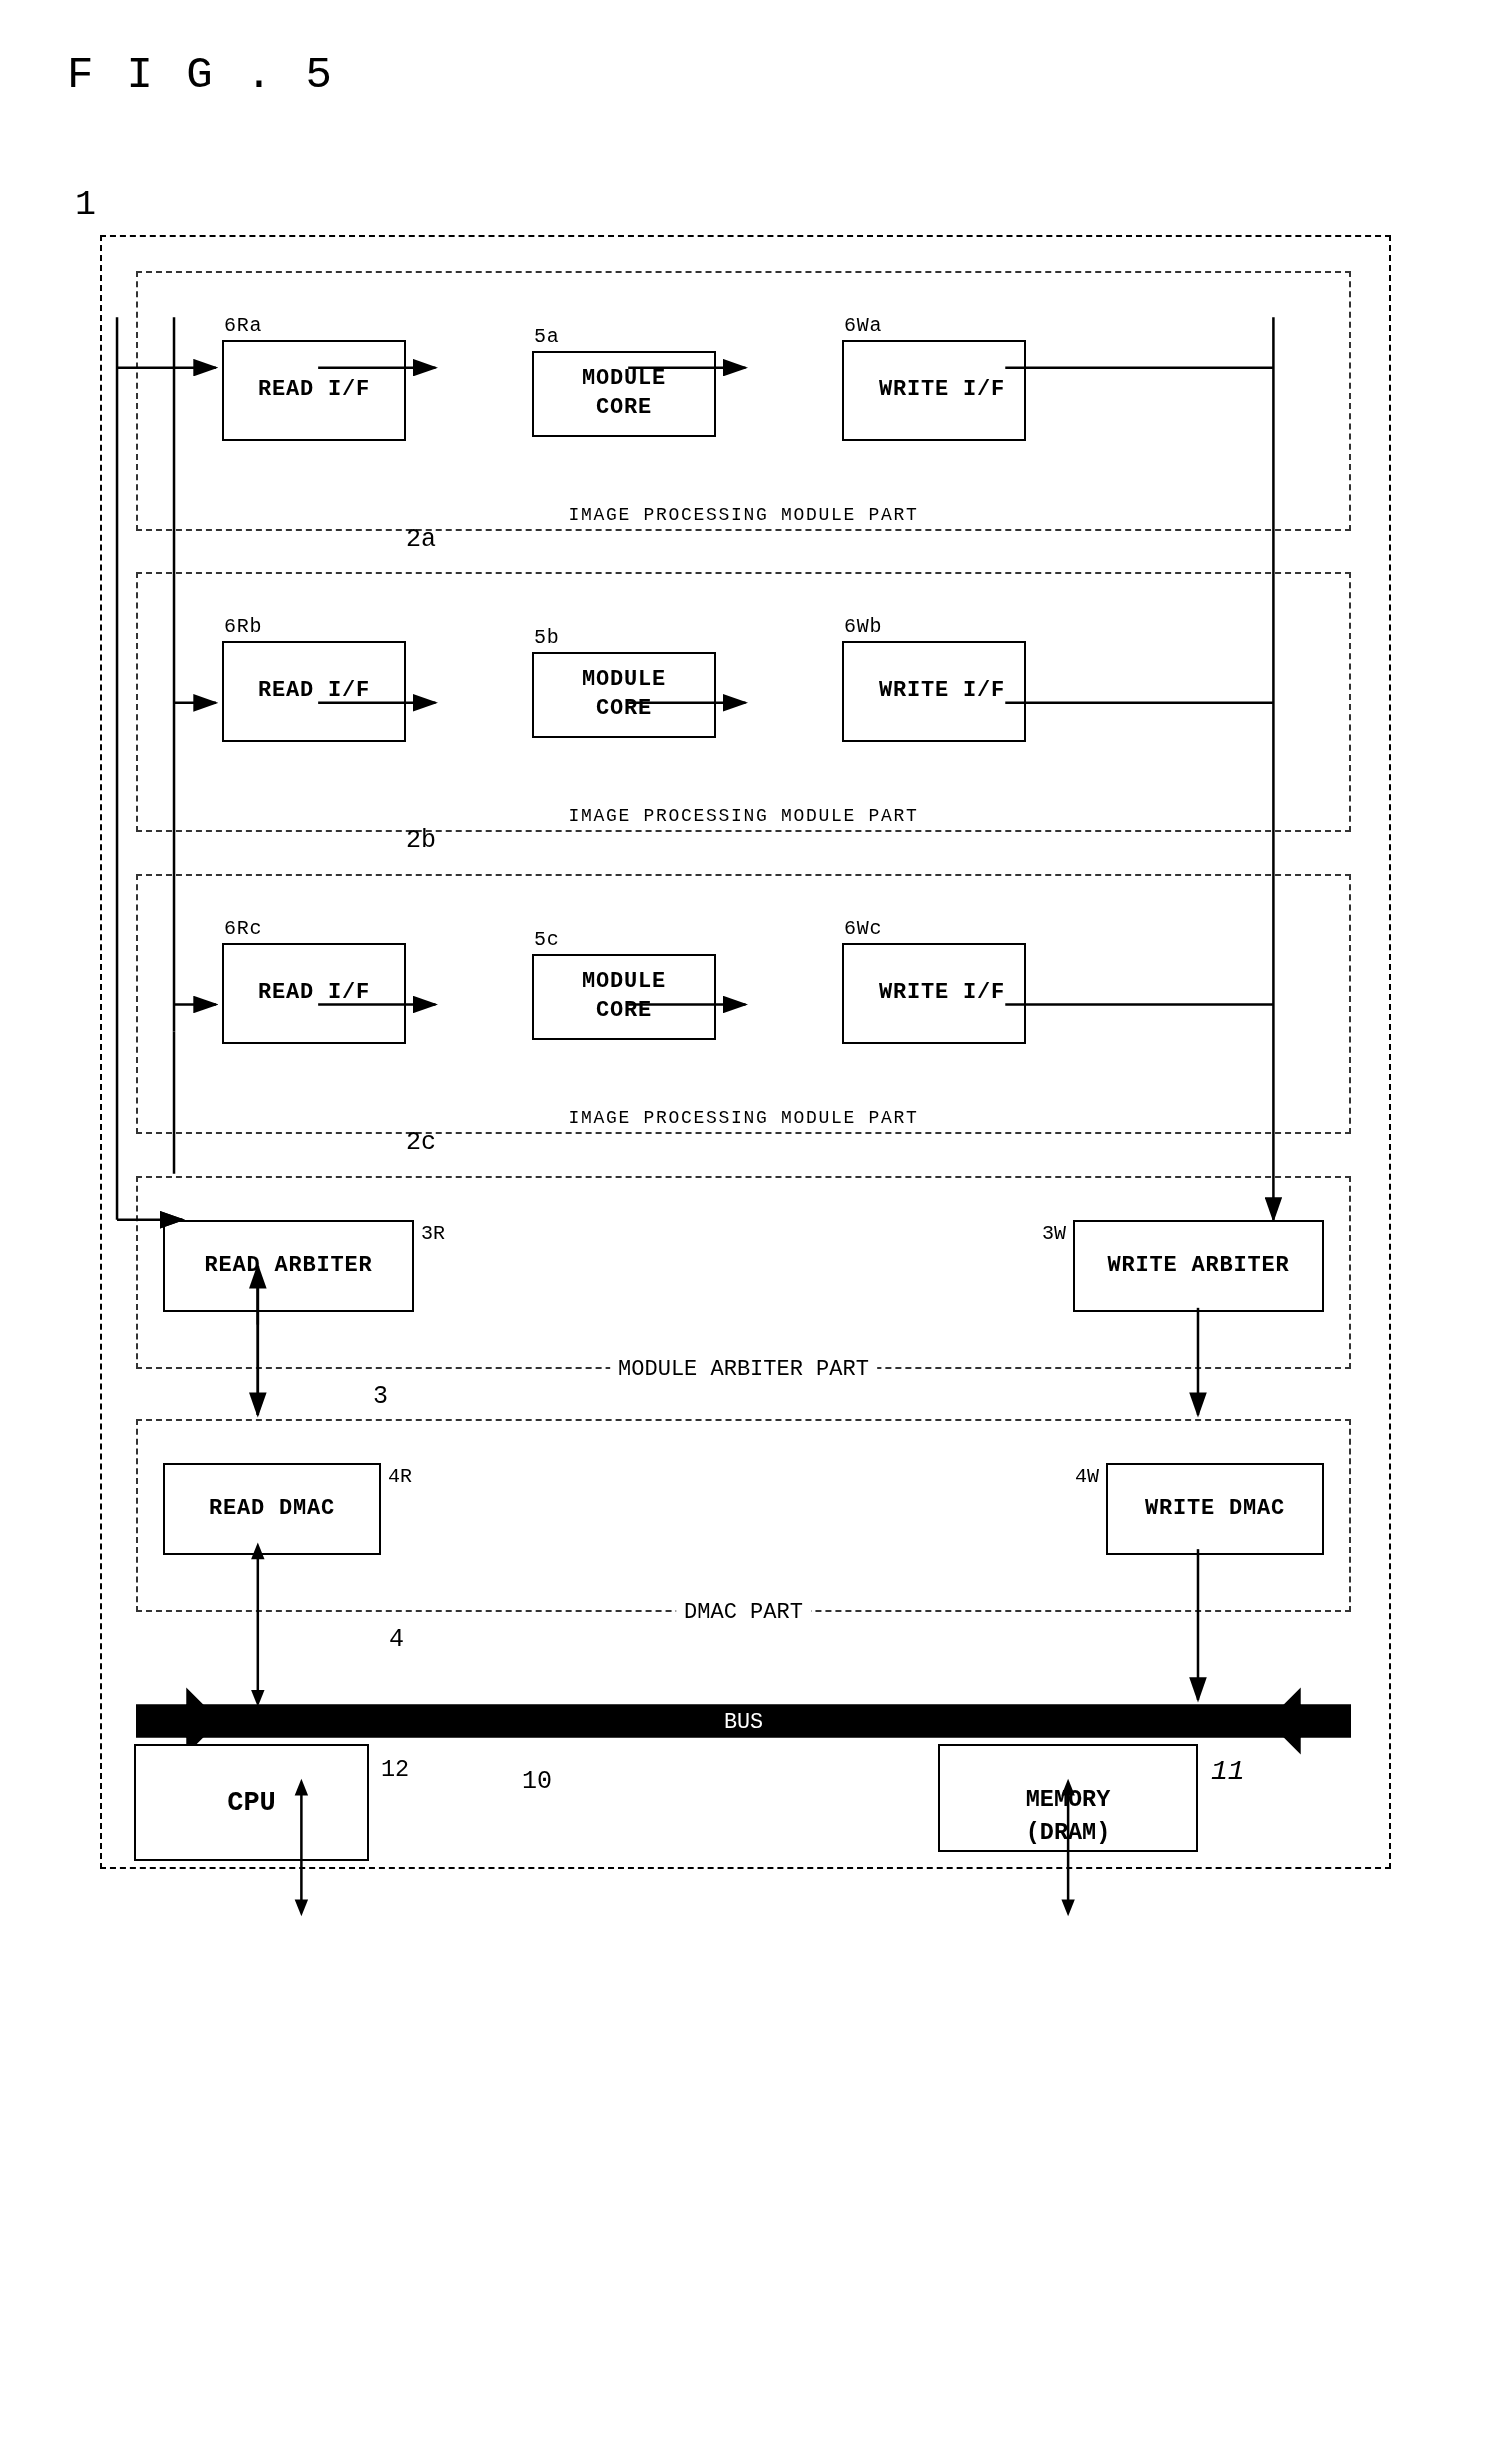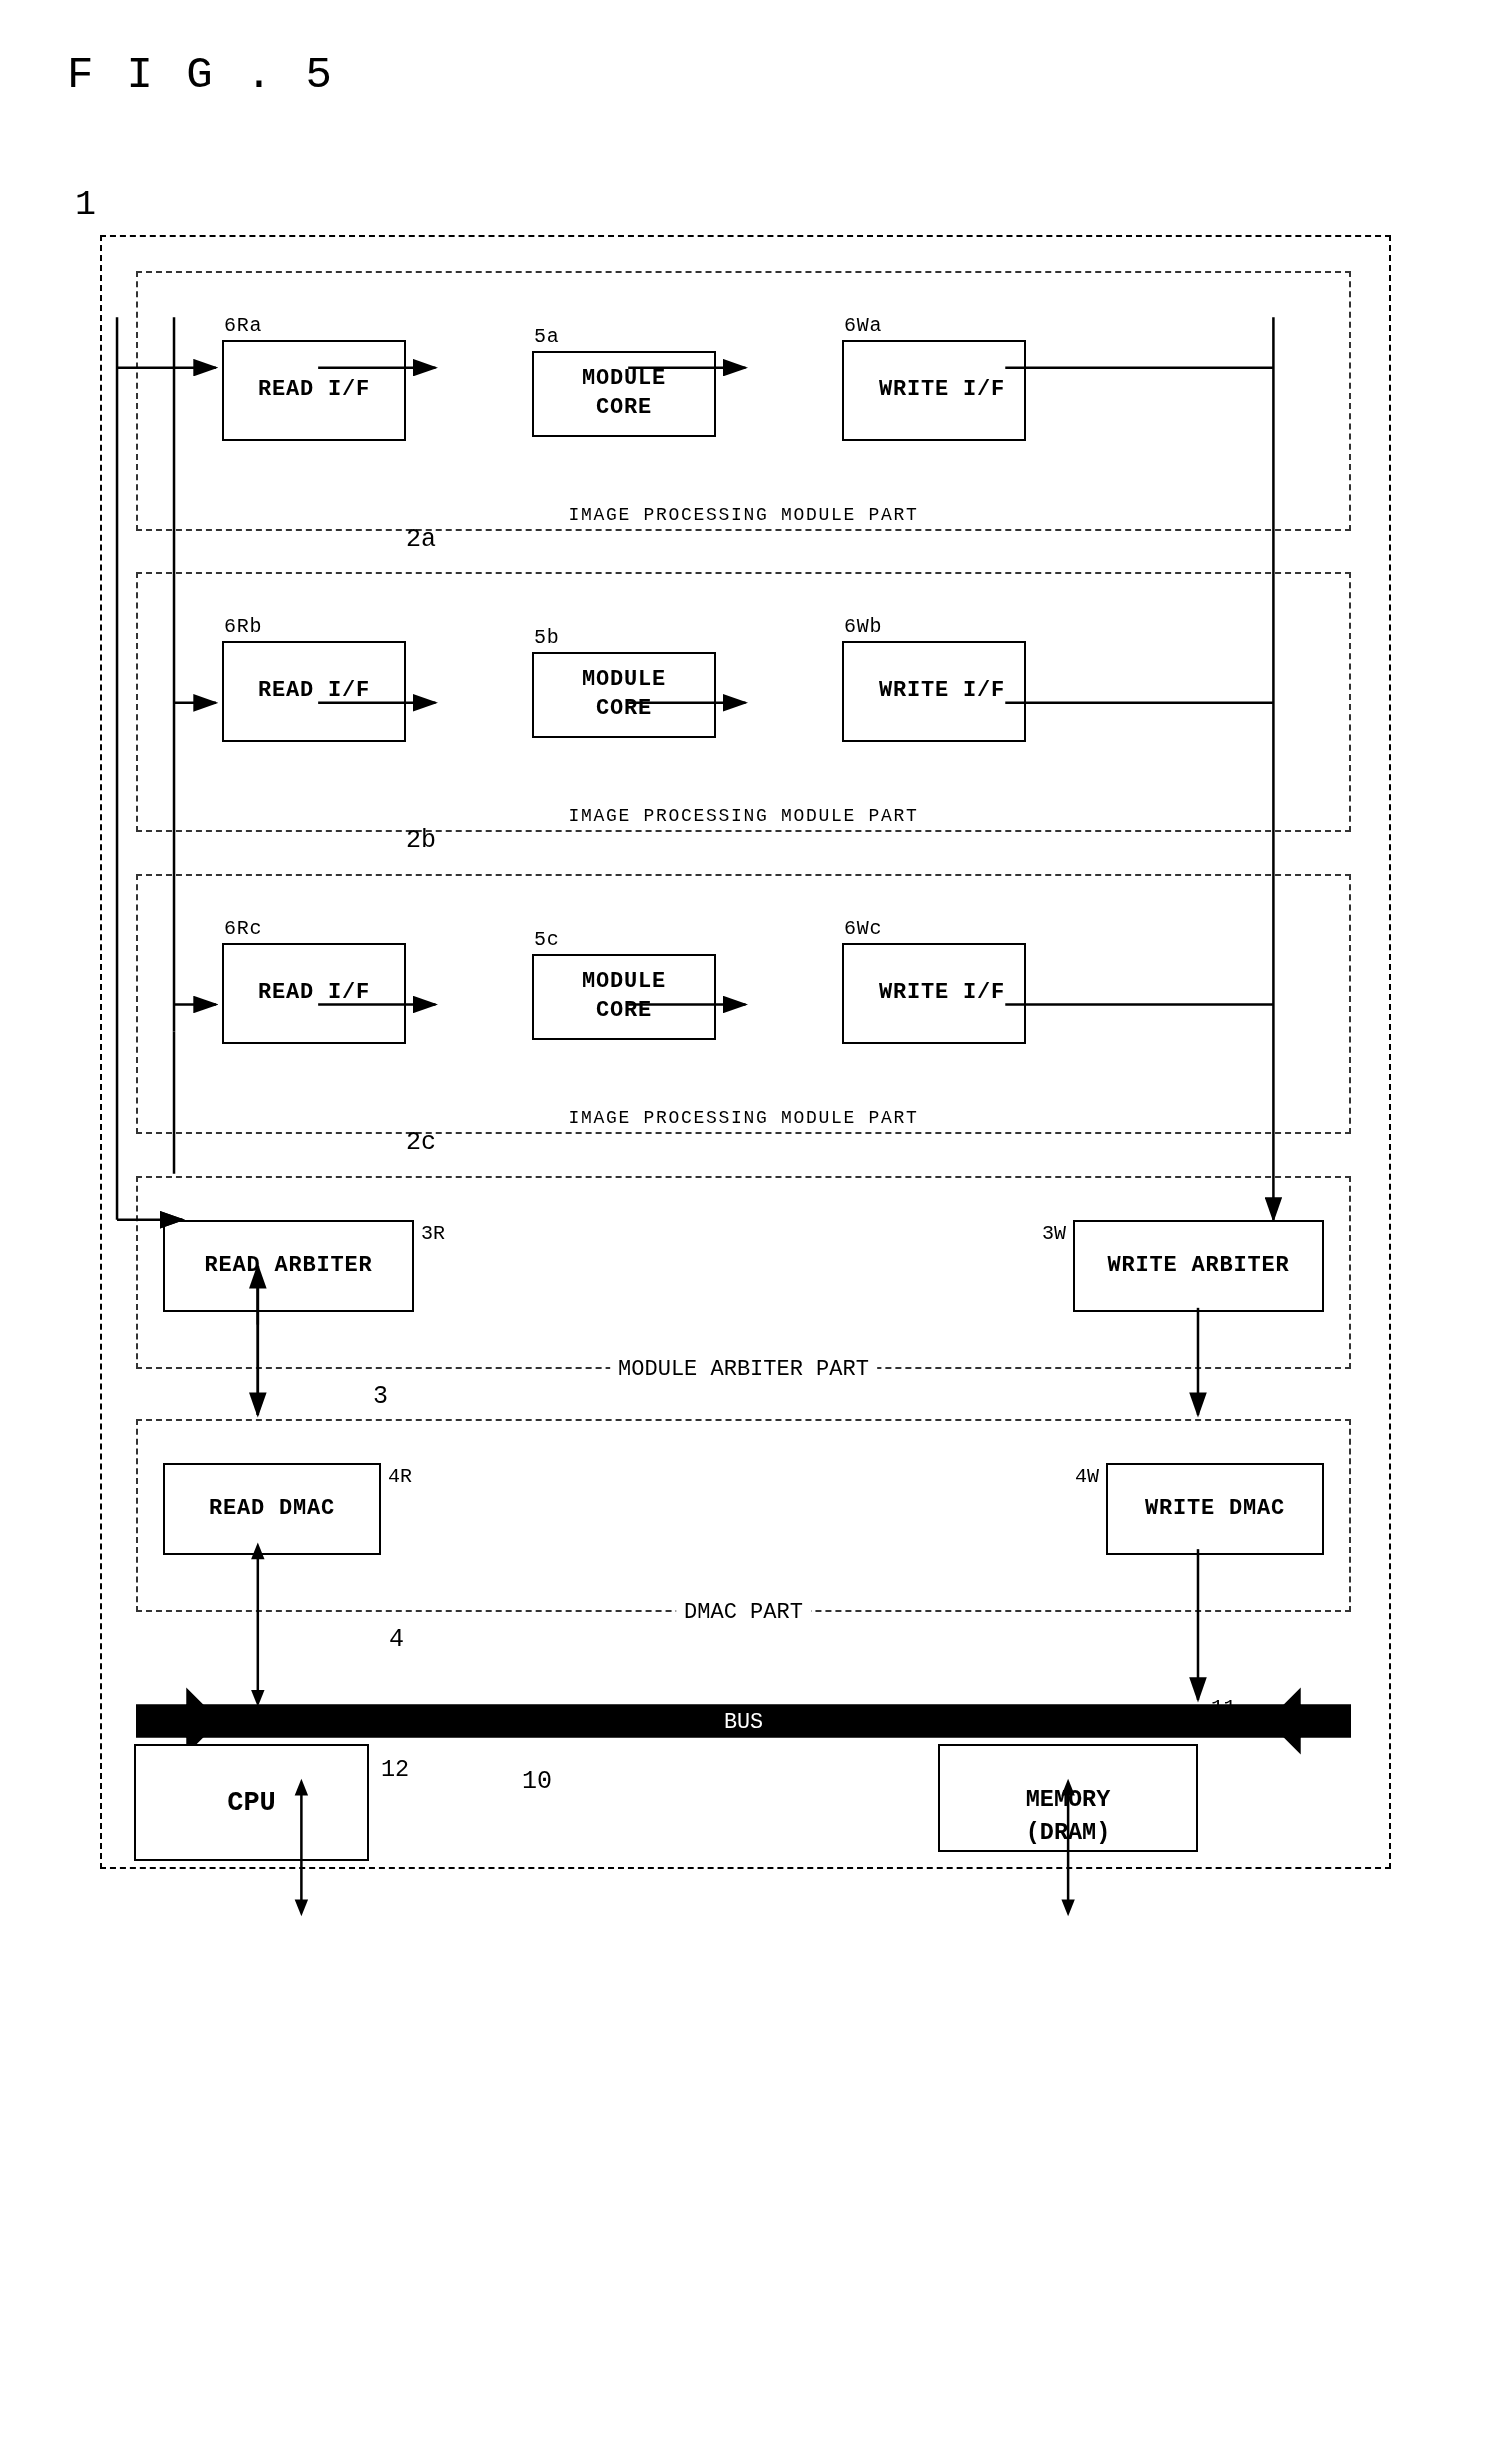--- a/index.html
+++ b/index.html
@@ -329,21 +329,21 @@
 
   <div class="cpu-box">
     <span>CPU</span>
   </div>
   <div style="position:absolute; top:1588px; left:331px; font-size:23.5px;">12</div>
 
   <div class="memory-box">
     <span style="white-space:pre-line">MEMORY
 (DRAM)</span>
   </div>
-  <div style="position:absolute; top:1528px; left:1161px; font-size:21px;">11</div>
+  <div style="position:absolute; top:1588px; left:1161px; font-size:28px;font-style:italic;">11</div>
 
   <svg class="diagram-svg" viewBox="0 0 1660 2650">
     <defs>
       <marker id="arrow" markerWidth="10" markerHeight="7" refX="9" refY="3.5" orient="auto">
         <polygon points="0 0, 10 3.5, 0 7" fill="#000"></polygon>
       </marker>
       <marker id="arrow-up" markerWidth="10" markerHeight="7" refX="9" refY="3.5" orient="auto-start-reverse">
         <polygon points="0 0, 10 3.5, 0 7" fill="#000"></polygon>
       </marker>
     </defs>

